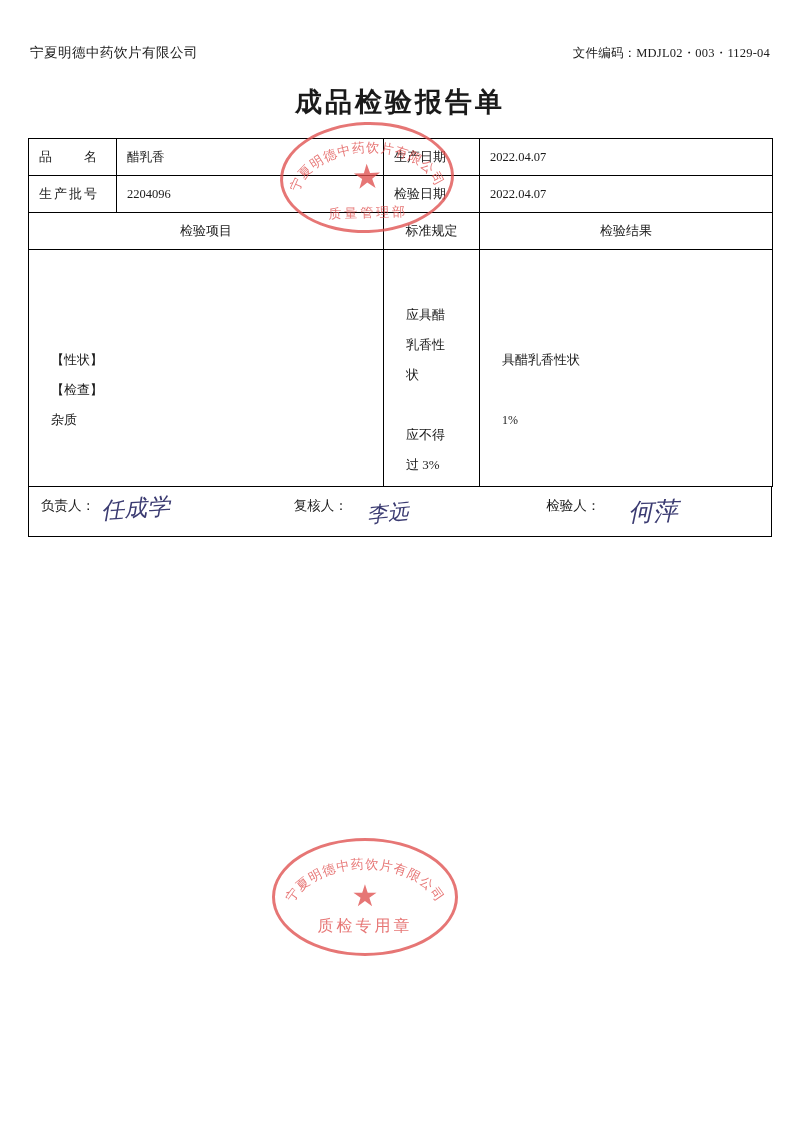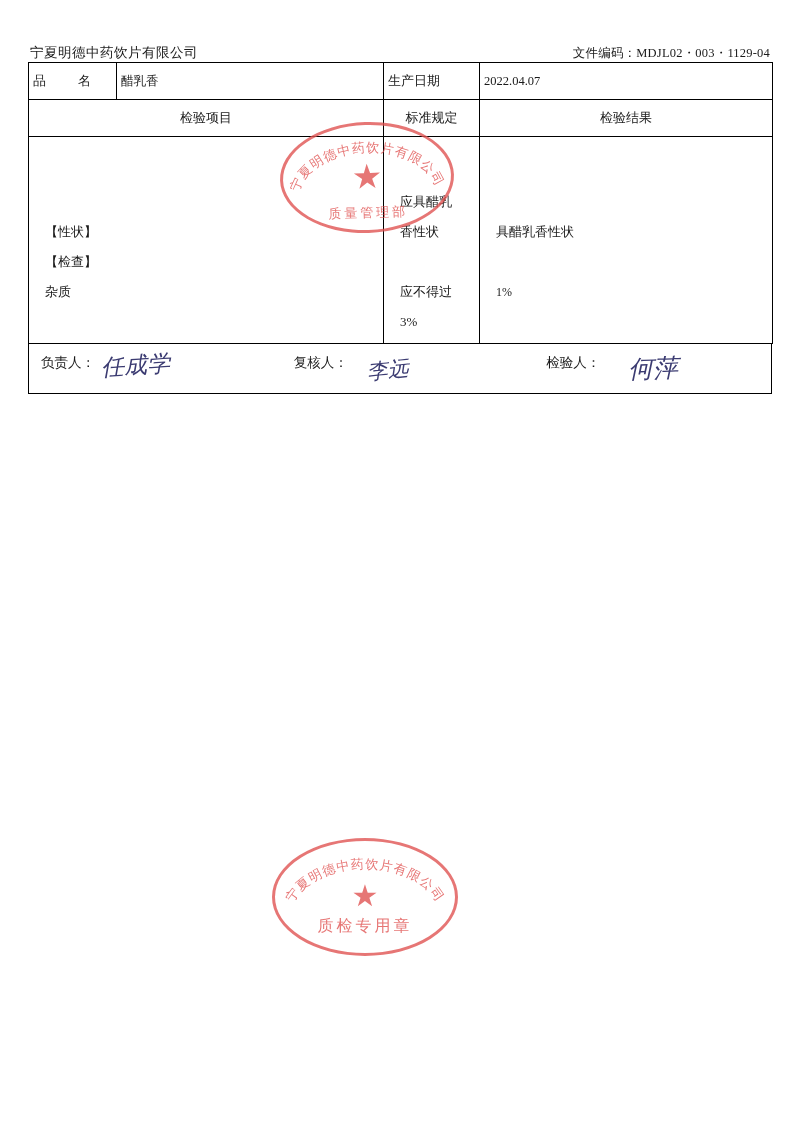--- a/index.html
+++ b/index.html
@@ -50,21 +50,21 @@
   table.main {
     width: 100%;
     border-collapse: collapse;
     table-layout: fixed;
     font-size: 13px;
     position: relative;
     z-index: 2;
   }
   table.main td {
     border: 1px solid #000;
-    padding: 6px 4px;
+    padding: 6px 10px;
     vertical-align: middle;
     height: 24px;
   }
   .lbl {
     width: 88px;
     white-space: nowrap;
   }
   .lbl-spread {
     display: inline-block;
     width: 58px;
@@ -210,33 +210,40 @@
 </head>
 <body>
 
 <div class="page">
 
   <div class="header-row">
     <div class="company-name">宁夏明德中药饮片有限公司</div>
     <div class="doc-code">文件编码：MDJL02・003・1129-04</div>
   </div>
 
+  <div class="doc-title">成品检验报告单</div>
 
   <table class="main">
     <colgroup>
       <col style="width:88px">
       <col style="width:267px">
       <col style="width:96px">
       <col style="width:293px">
     </colgroup>
     <tbody>
       <tr>
         <td class="lbl"><span class="lbl-spread">品　　名</span></td>
         <td class="cell-val">醋乳香</td>
         <td class="mid-lbl">生产日期</td>
+        <td class="cell-val">2022.04.07</td>
+      </tr>
+      <tr>
+        <td class="lbl"><span class="lbl-spread">生产批号</span></td>
+        <td class="cell-val">2204096</td>
+        <td class="mid-lbl">检验日期</td>
         <td class="cell-val">2022.04.07</td>
       </tr>
       <tr class="res-head">
         <td class="c1" colspan="2">检验项目</td>
         <td class="c2" style="border-right:none">标准规定</td>
         <td class="c3">检验结果</td>
       </tr>
       <tr class="body-row">
         <td colspan="2">
           <div class="body-col-inner">

